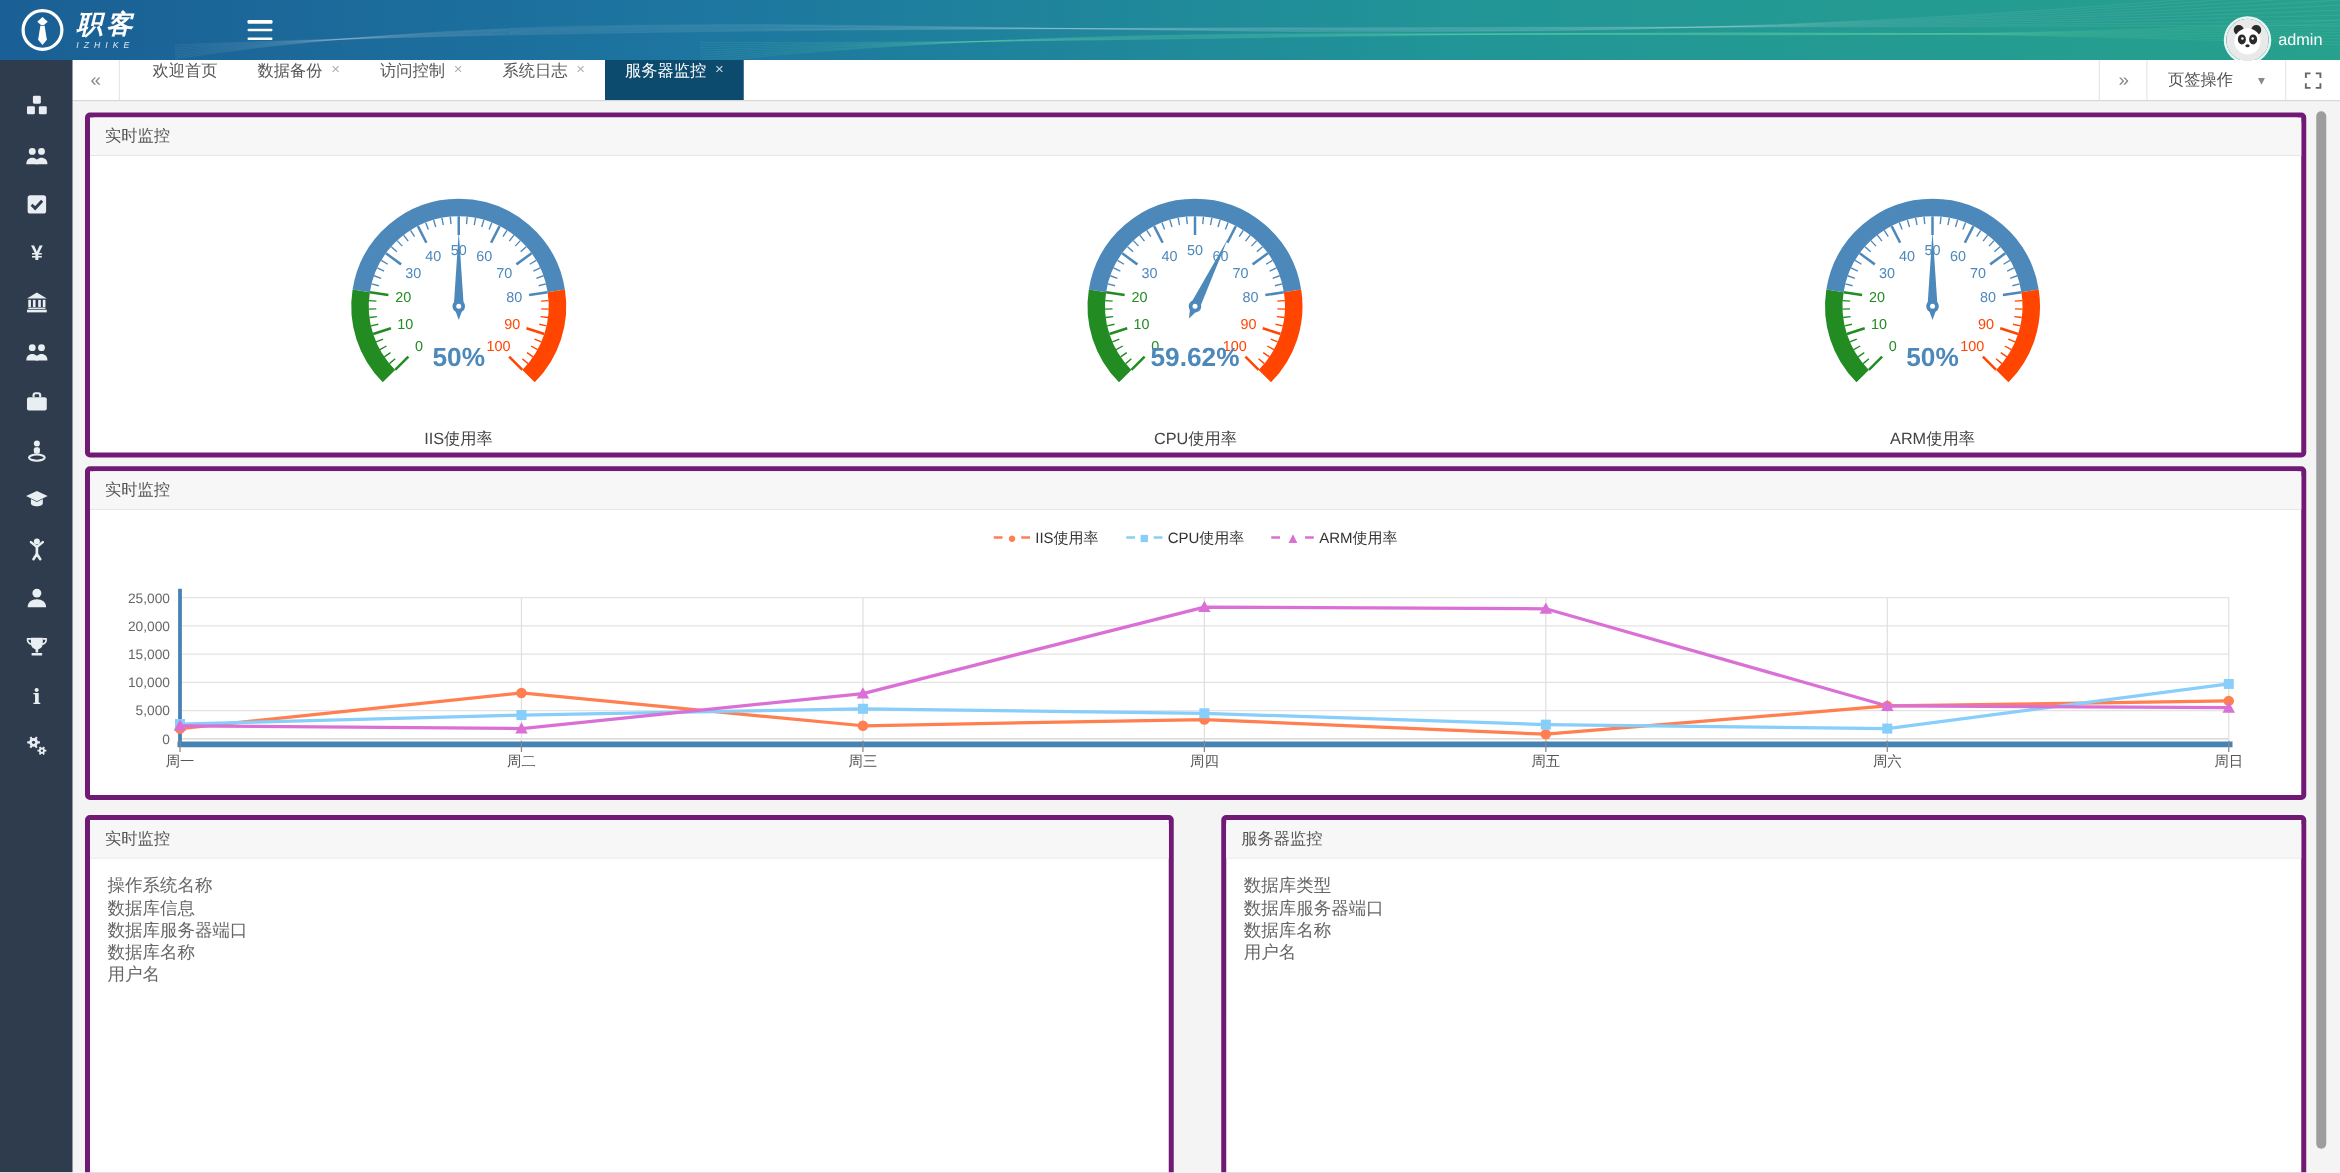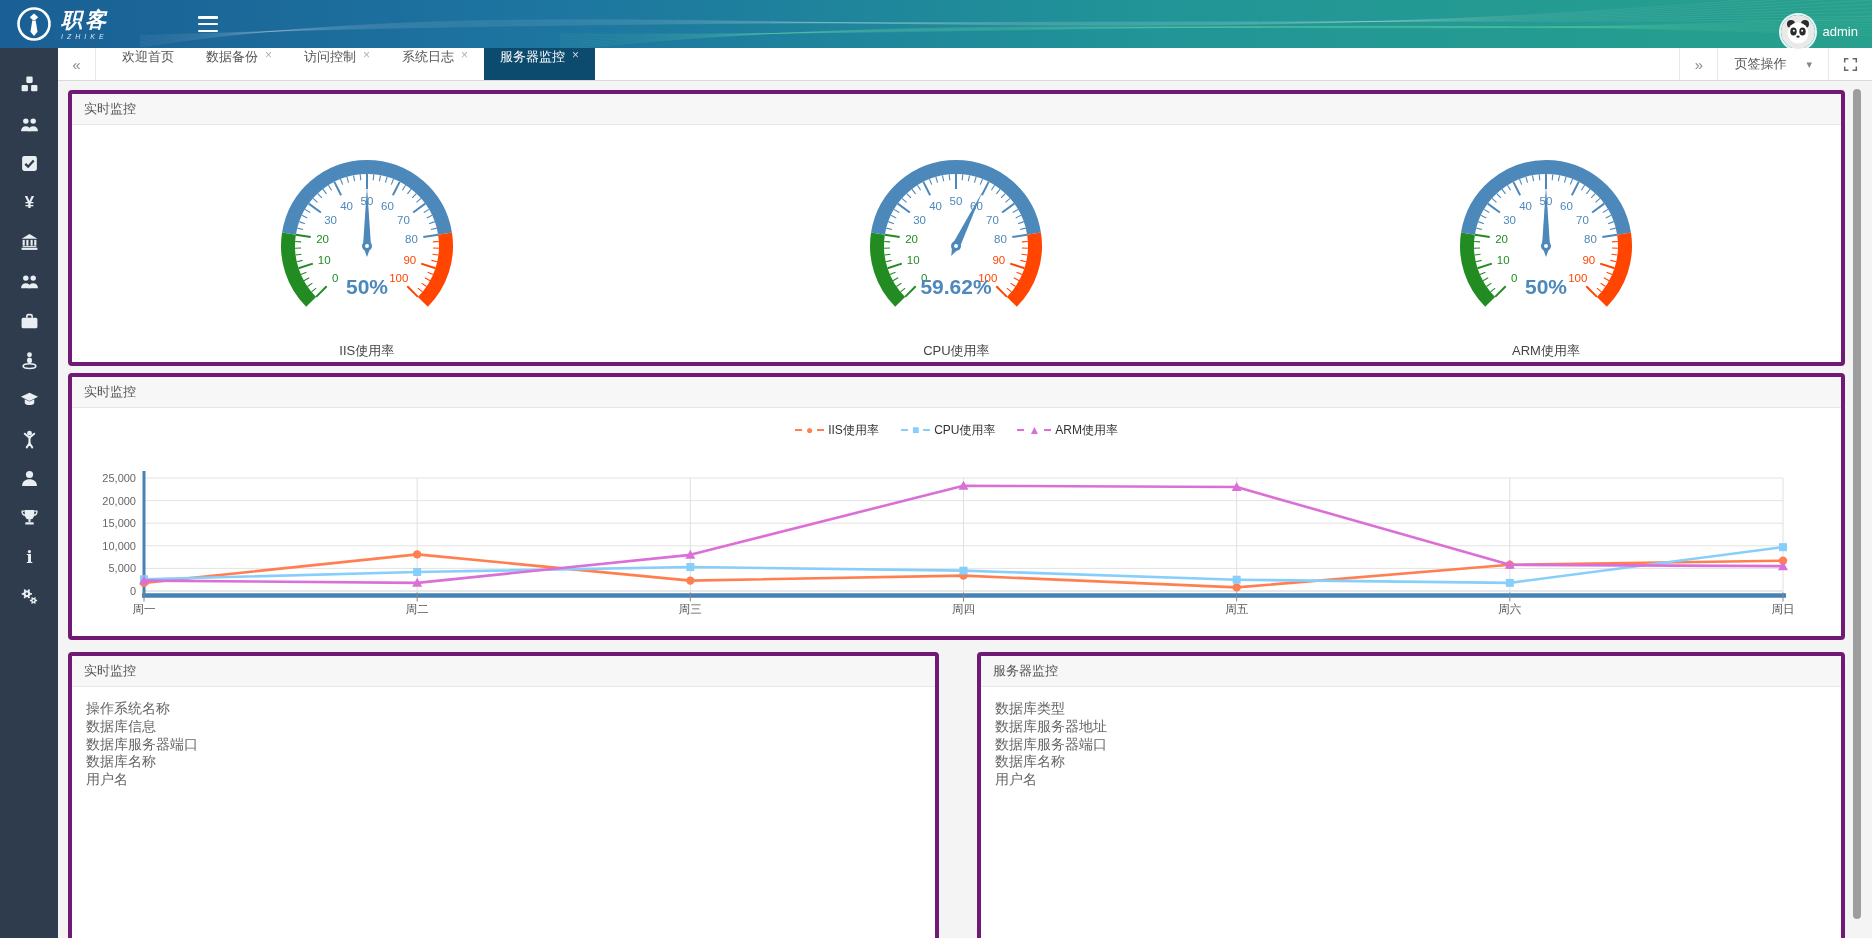--- a/index.html
+++ b/index.html
@@ -579,21 +579,20 @@
         <li>数据库服务器端口</li>
         <li>数据库名称</li>
         <li>用户名</li>
       </ul>
   </section>
 
   <section class="panel" id="db-panel">
     <div class="panel-header">服务器监控</div>
     <ul class="info-list" id="db-list">
         <li>数据库类型</li>
-        <li>数据库服务器地址</li>
         <li>数据库服务器端口</li>
         <li>数据库名称</li>
         <li>用户名</li>
       </ul>
   </section>
 
   <div class="vscroll">
     <div class="vthumb"></div>
   </div>
 

